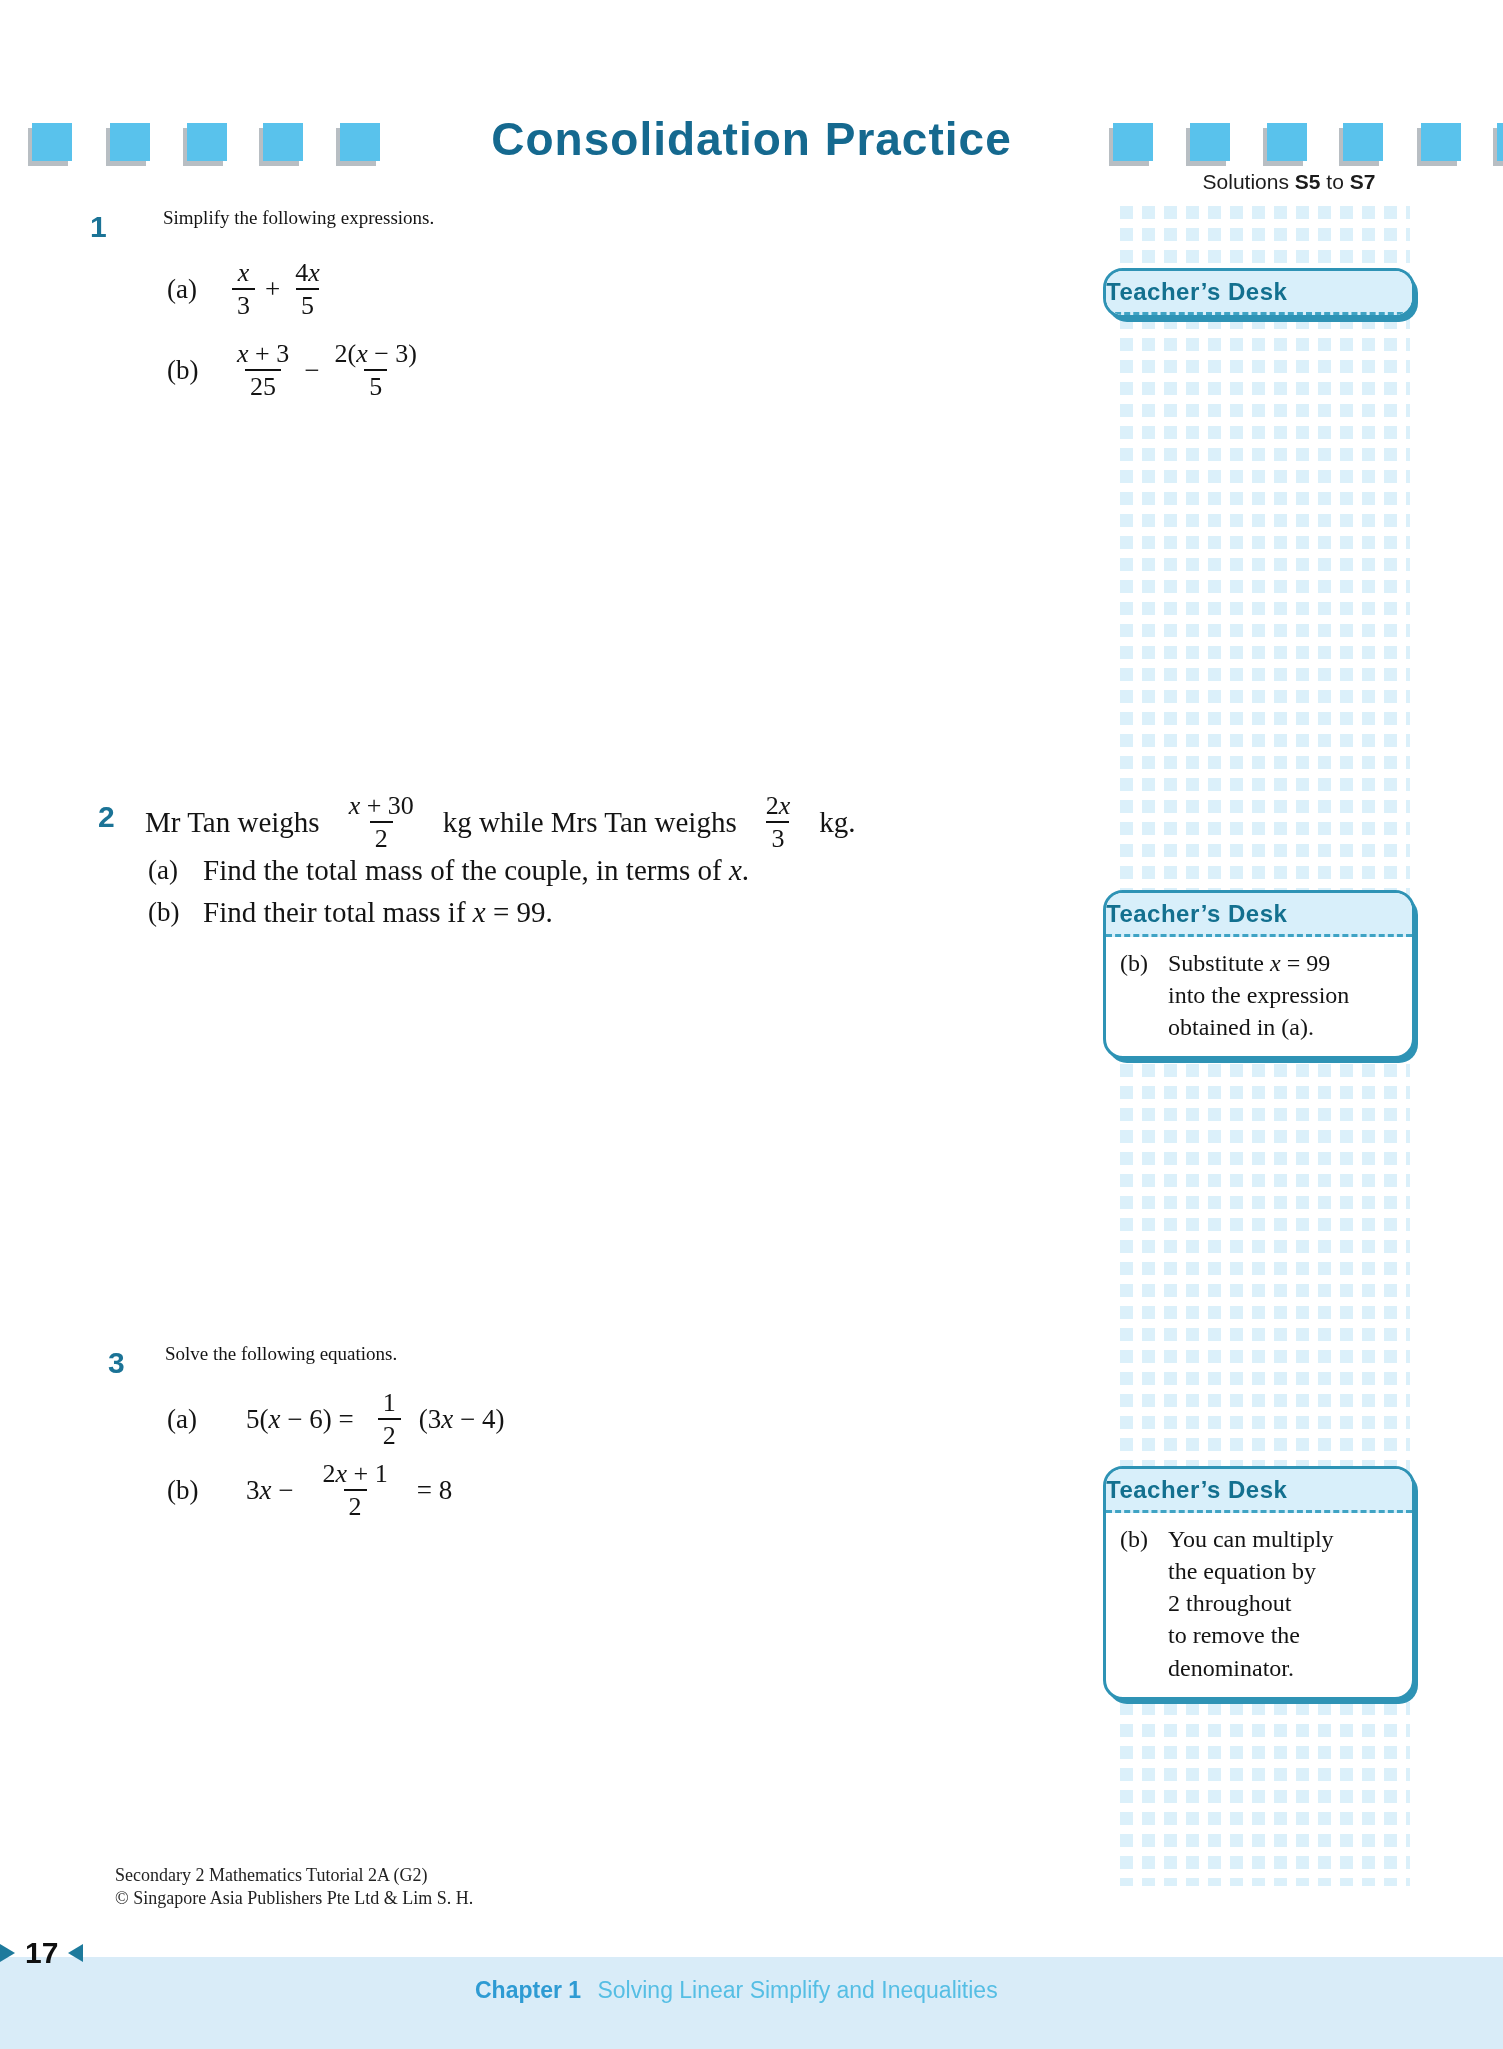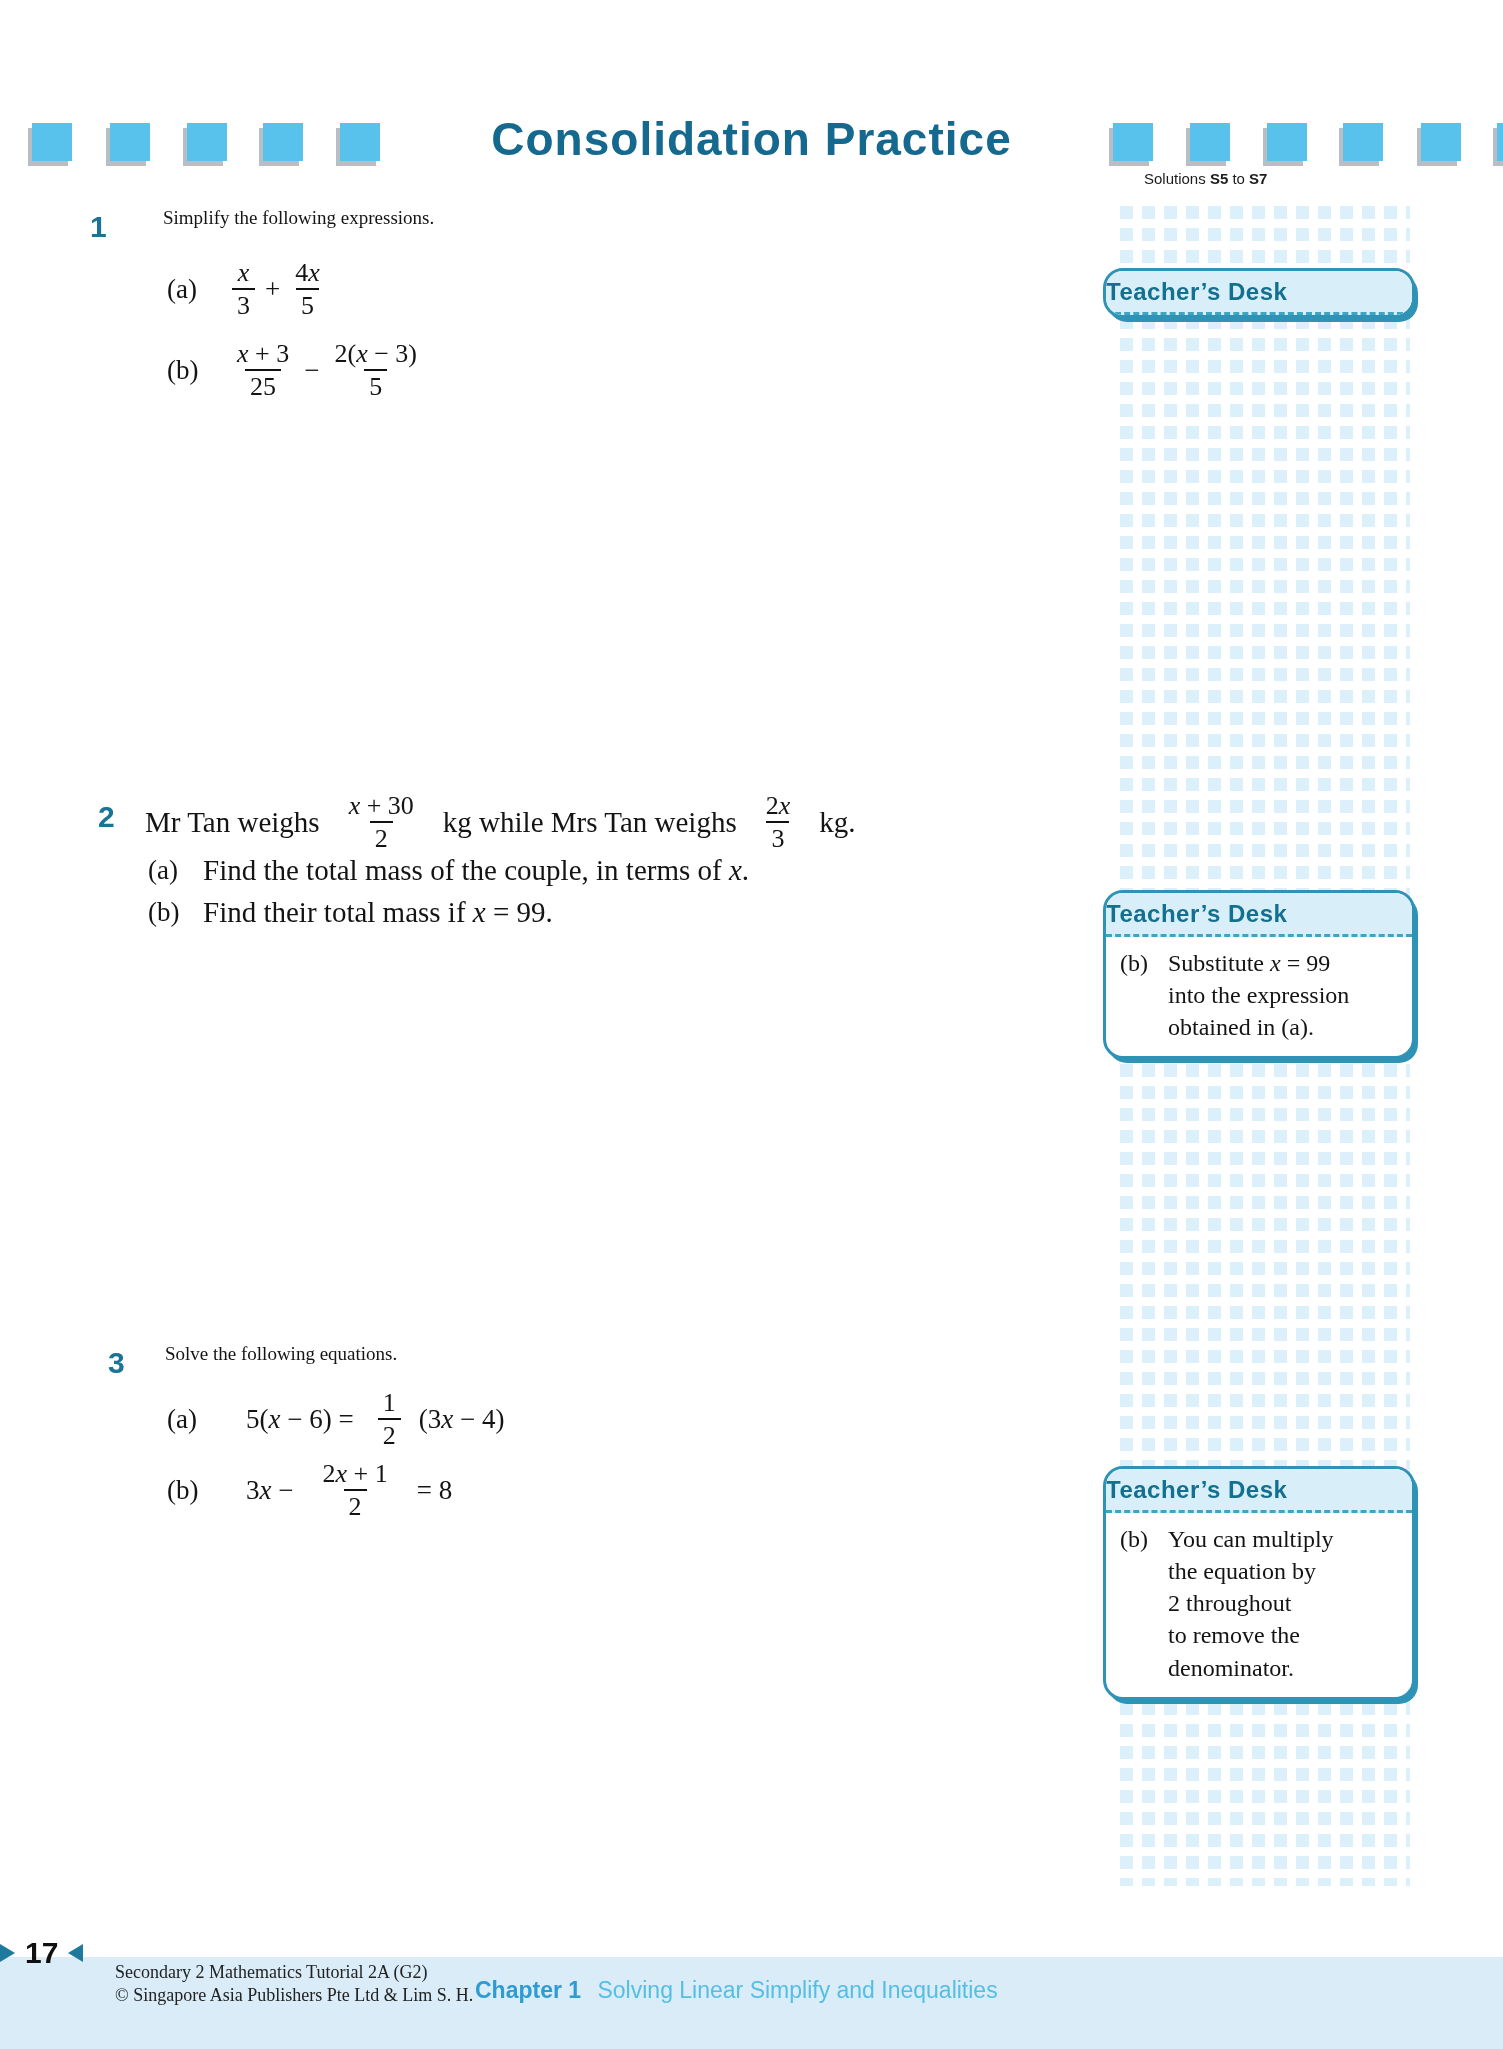--- a/index.html
+++ b/index.html
@@ -13,22 +13,22 @@
     position:absolute; top:123px; width:40px; height:38px;
     background:#59C2EC; box-shadow:-4px 5px 0 rgba(125,136,145,0.55);
   }
   
   .page-title {
     position:absolute; top:112px; left:0; width:1503px; text-align:center;
     font-family:"Liberation Sans", sans-serif; font-weight:bold;
     font-size:46px; letter-spacing:1px; color:#15698F;
   }
   .solutions-note {
-    position:absolute; top:170px; left:1144px; width:290px; 
-    font-family:"Liberation Sans", sans-serif; font-size:15px; color:#1c1c1c;
+    position:absolute; top:170px; left:1144px; width:290px; text-align:center;
+    font-family:"Liberation Sans", sans-serif; font-size:21px; color:#1c1c1c;
   }
   .solutions-note b { font-weight:bold; }
   
   .pattern {
     position:absolute; left:1120px; top:206px; width:290px; height:1680px;
     background-image: conic-gradient(at 13px 13px, rgba(0,0,0,0) 75%, #DBF0FA 0);
     background-size:22px 22px; z-index:0;
   }
   
   .desk {
@@ -60,21 +60,21 @@
   .frac { display:inline-flex; flex-direction:column; align-items:center; text-align:center; line-height:1.05; font-size:26px; }
   .frac .num { padding:0 5px 2px; }
   .frac .den { border-top:2px solid #111; padding:2px 5px 0; }
   i { font-style:italic; }
   
   .footer-band { position:absolute; left:0; top:1957px; width:1503px; height:92px; background:#D9ECF8; z-index:0; }
   .page-marker { position:absolute; top:1936px; left:0; width:1503px; display:flex; align-items:center; gap:10px; z-index:1; }
   .tri-r { width:0; height:0; border-left:15px solid #1D7A9C; border-top:9px solid transparent; border-bottom:9px solid transparent; }
   .tri-l { width:0; height:0; border-right:15px solid #1D7A9C; border-top:9px solid transparent; border-bottom:9px solid transparent; }
   .page-num { font-family:"Liberation Sans", sans-serif; font-weight:bold; font-size:30px; color:#101010; }
-  .imprint { position:absolute; left:115px; top:1961px; font-size:18px; line-height:1.3; color:#222; z-index:1;font-family:Liberation Serif, serif; }
+  .imprint { position:absolute; left:115px; top:1864px; font-size:18px; line-height:1.3; color:#222; z-index:1;font-family:Liberation Serif, serif; }
   .chapter-line { position:absolute; left:475px; top:1977px; font-family:"Liberation Sans", sans-serif; font-size:23px; z-index:1; }
   .chapter-label { font-weight:bold; color:#2E9BD3; }
   .chapter-title { color:#55BEE4; margin-left:10px; }
 </style>
 </head>
 <body>
 
 <div class="page">
 
   <div class="sq" style="left:32px"></div>

